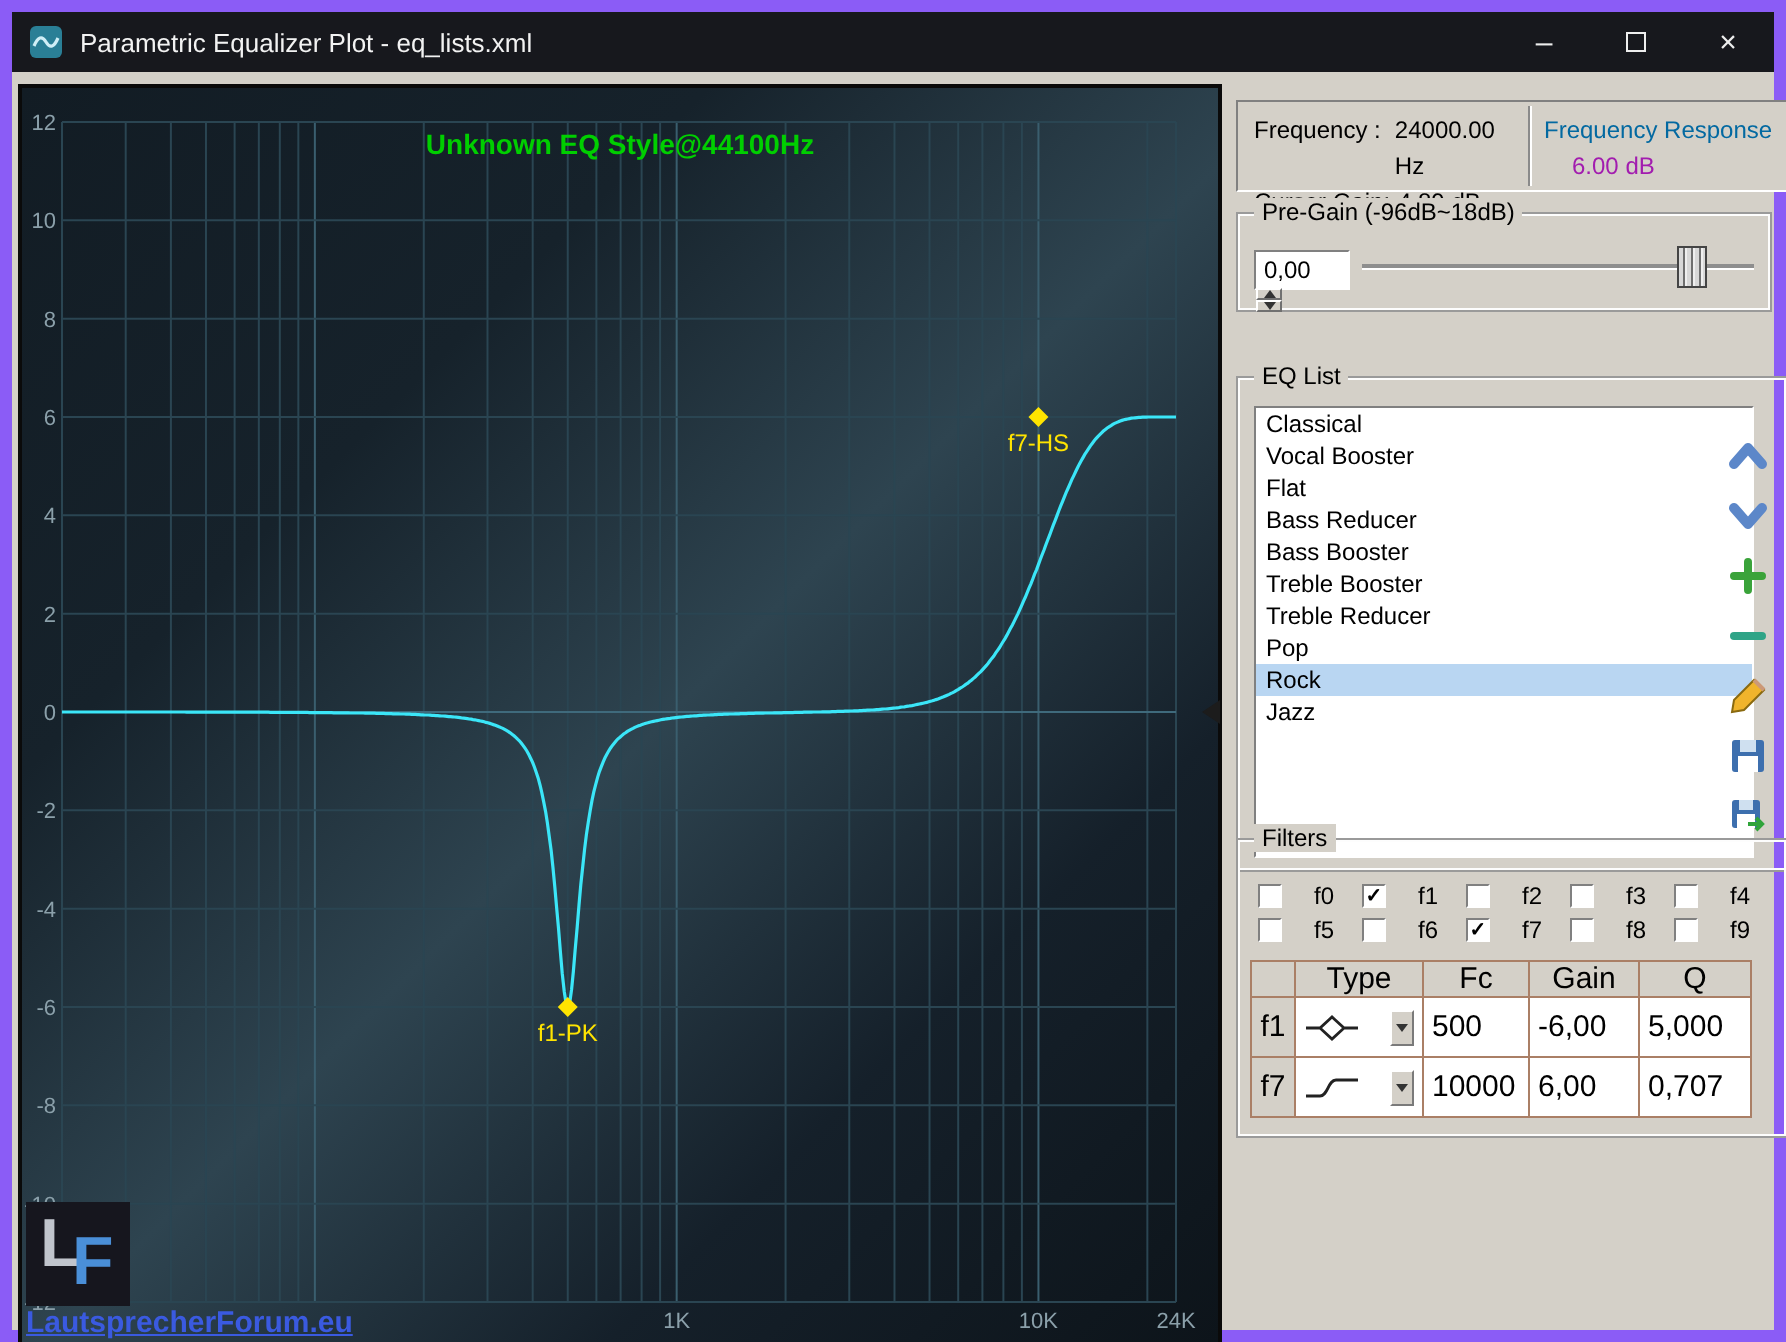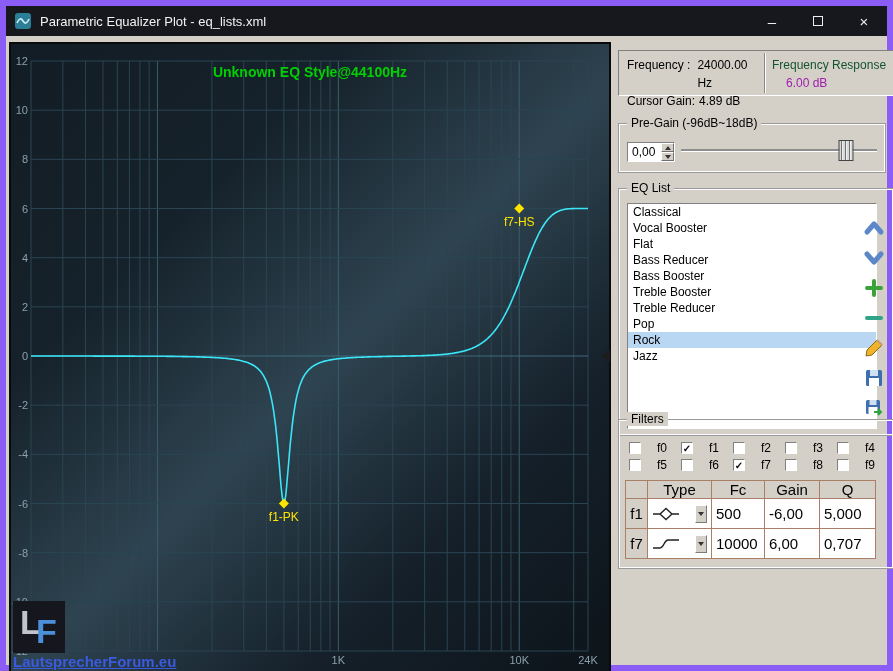--- a/index.html
+++ b/index.html
@@ -33,26 +33,26 @@
   .groupbox { position:absolute; border:1px solid #9a9a9a; box-shadow:inset 0 0 0 1px #fdfdfd; }
   .group-label { position:absolute; top:-8px; left:8px; background:#d4d0c8; padding:0 4px; font-size:12px; }
 
   
   .info-box { position:absolute; left:612px; top:44px; width:276px; height:46px; background:#d4d0c8; display:flex; }
   .info-left { padding:5px 0 0 8px; width:145px; }
   .info-row { display:flex; line-height:18px; }
   .info-row .lbl { width:72px; }
   .info-divider { width:2px; border-left:1px solid #8a8a8a; border-right:1px solid #fff; margin:2px 0; }
   .info-right { flex:1; padding:5px 0 0 6px; }
-  .fr-label { color:#14532d; line-height:18px; }
+  .fr-label { color:#0369a1; line-height:18px; }
   .fr-value { color:#a21caf; line-height:18px; padding-left:14px; }
 
   
-  .pregain-group { left:612px; top:100px; width:268px; height:50px;margin-top:17px; }
-  .spinbox { position:absolute; left:8px; top:18px; width:48px; height:20px; display:flex; background:#fff; border:1px solid; border-color:#808080 #fff #fff #808080; }
+  .pregain-group { left:612px; top:100px; width:268px; height:50px; }
+  .spinbox { position:absolute; left:8px; top:18px; width:48px; height:20px; display:flex; background:#fff; border:1px solid; border-color:#808080 #fff #fff #808080;flex-direction:column; }
   .spin-value { flex:1; padding-left:4px; line-height:18px; font-size:12px; }
   .spin-btns { display:flex; flex-direction:column; width:13px; }
   .spin-b { flex:1; background:#d4d0c8; border:1px solid; border-color:#fff #707070 #707070 #fff; display:flex; align-items:center; justify-content:center; }
   .tri-up { width:0; height:0; border-left:3px solid transparent; border-right:3px solid transparent; border-bottom:4px solid #333; }
   .tri-down { width:0; height:0; border-left:3px solid transparent; border-right:3px solid transparent; border-top:4px solid #333; }
   .slider { position:absolute; left:62px; right:8px; top:12px; height:28px; }
   .slider-track { position:absolute; left:0; right:0; top:13px; height:3px; background:#8e8e8e; border-bottom:1px solid #fff; }
   .slider-handle { position:absolute; top:4px; width:15px; height:21px; transform:translateX(-50%);
     background:repeating-linear-gradient(90deg,#d8d8d8 0 2px,#6f6f6f 2px 3px,#efefef 3px 4px); border:1px solid #444; }
 

